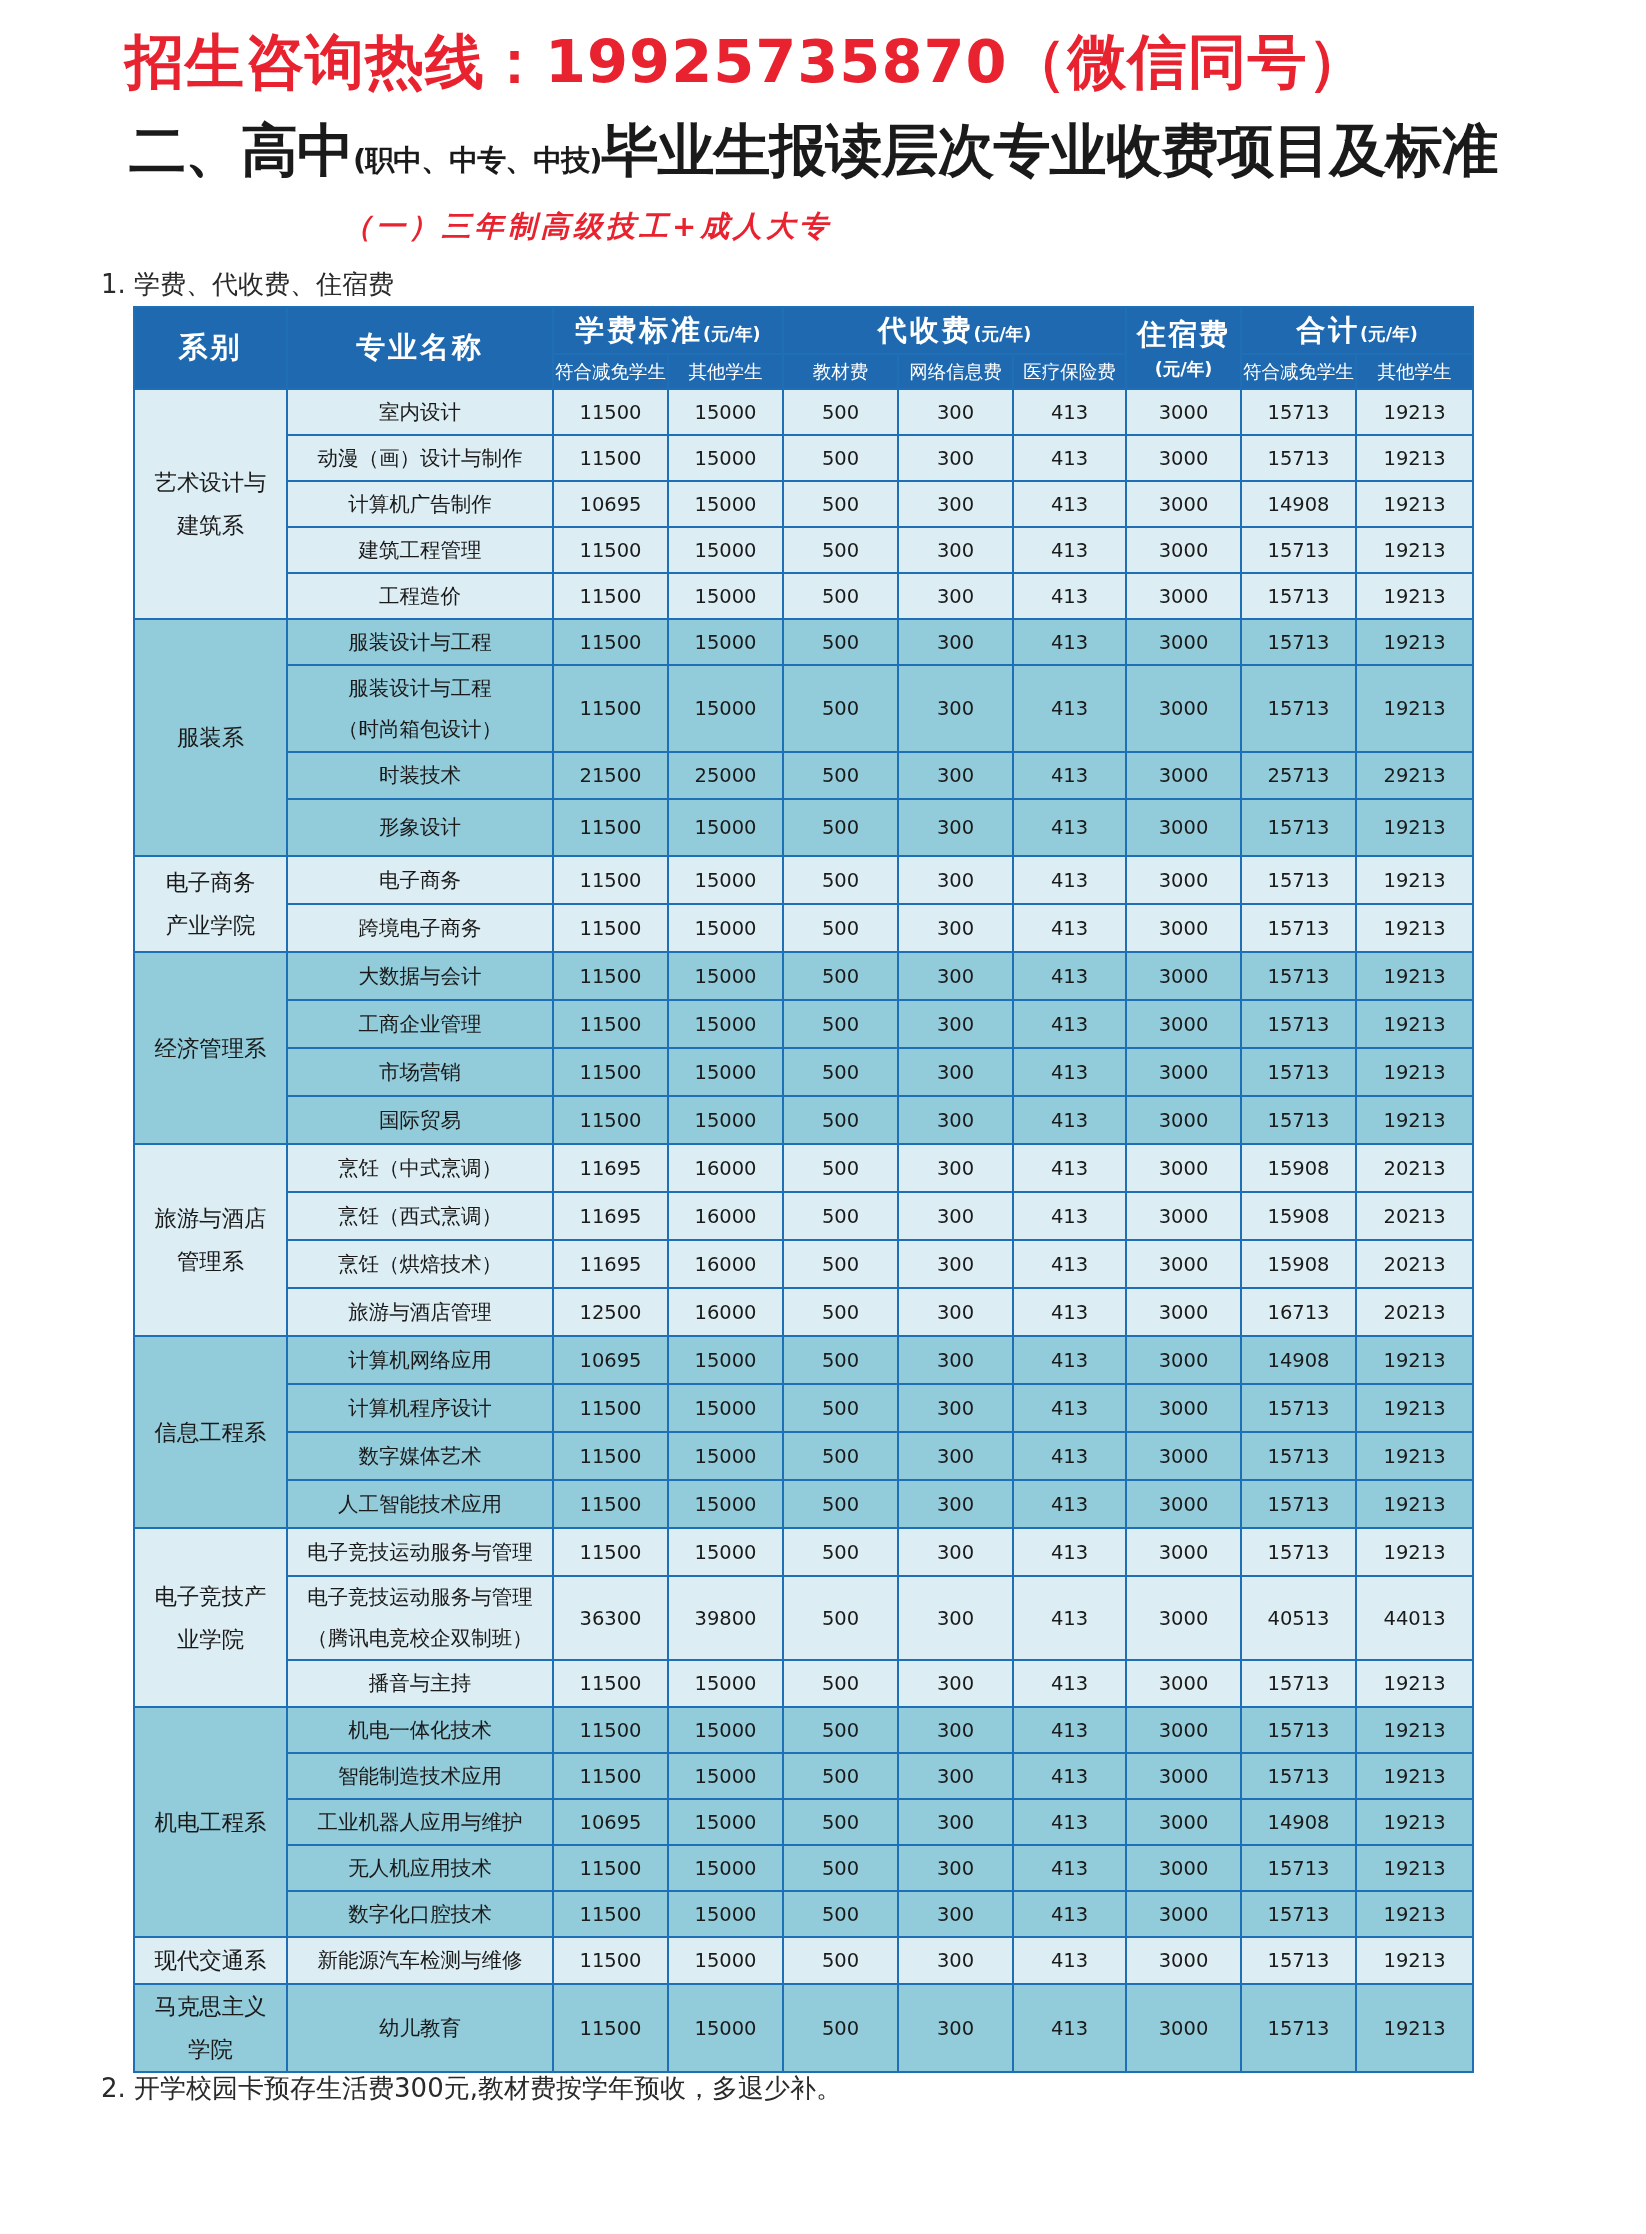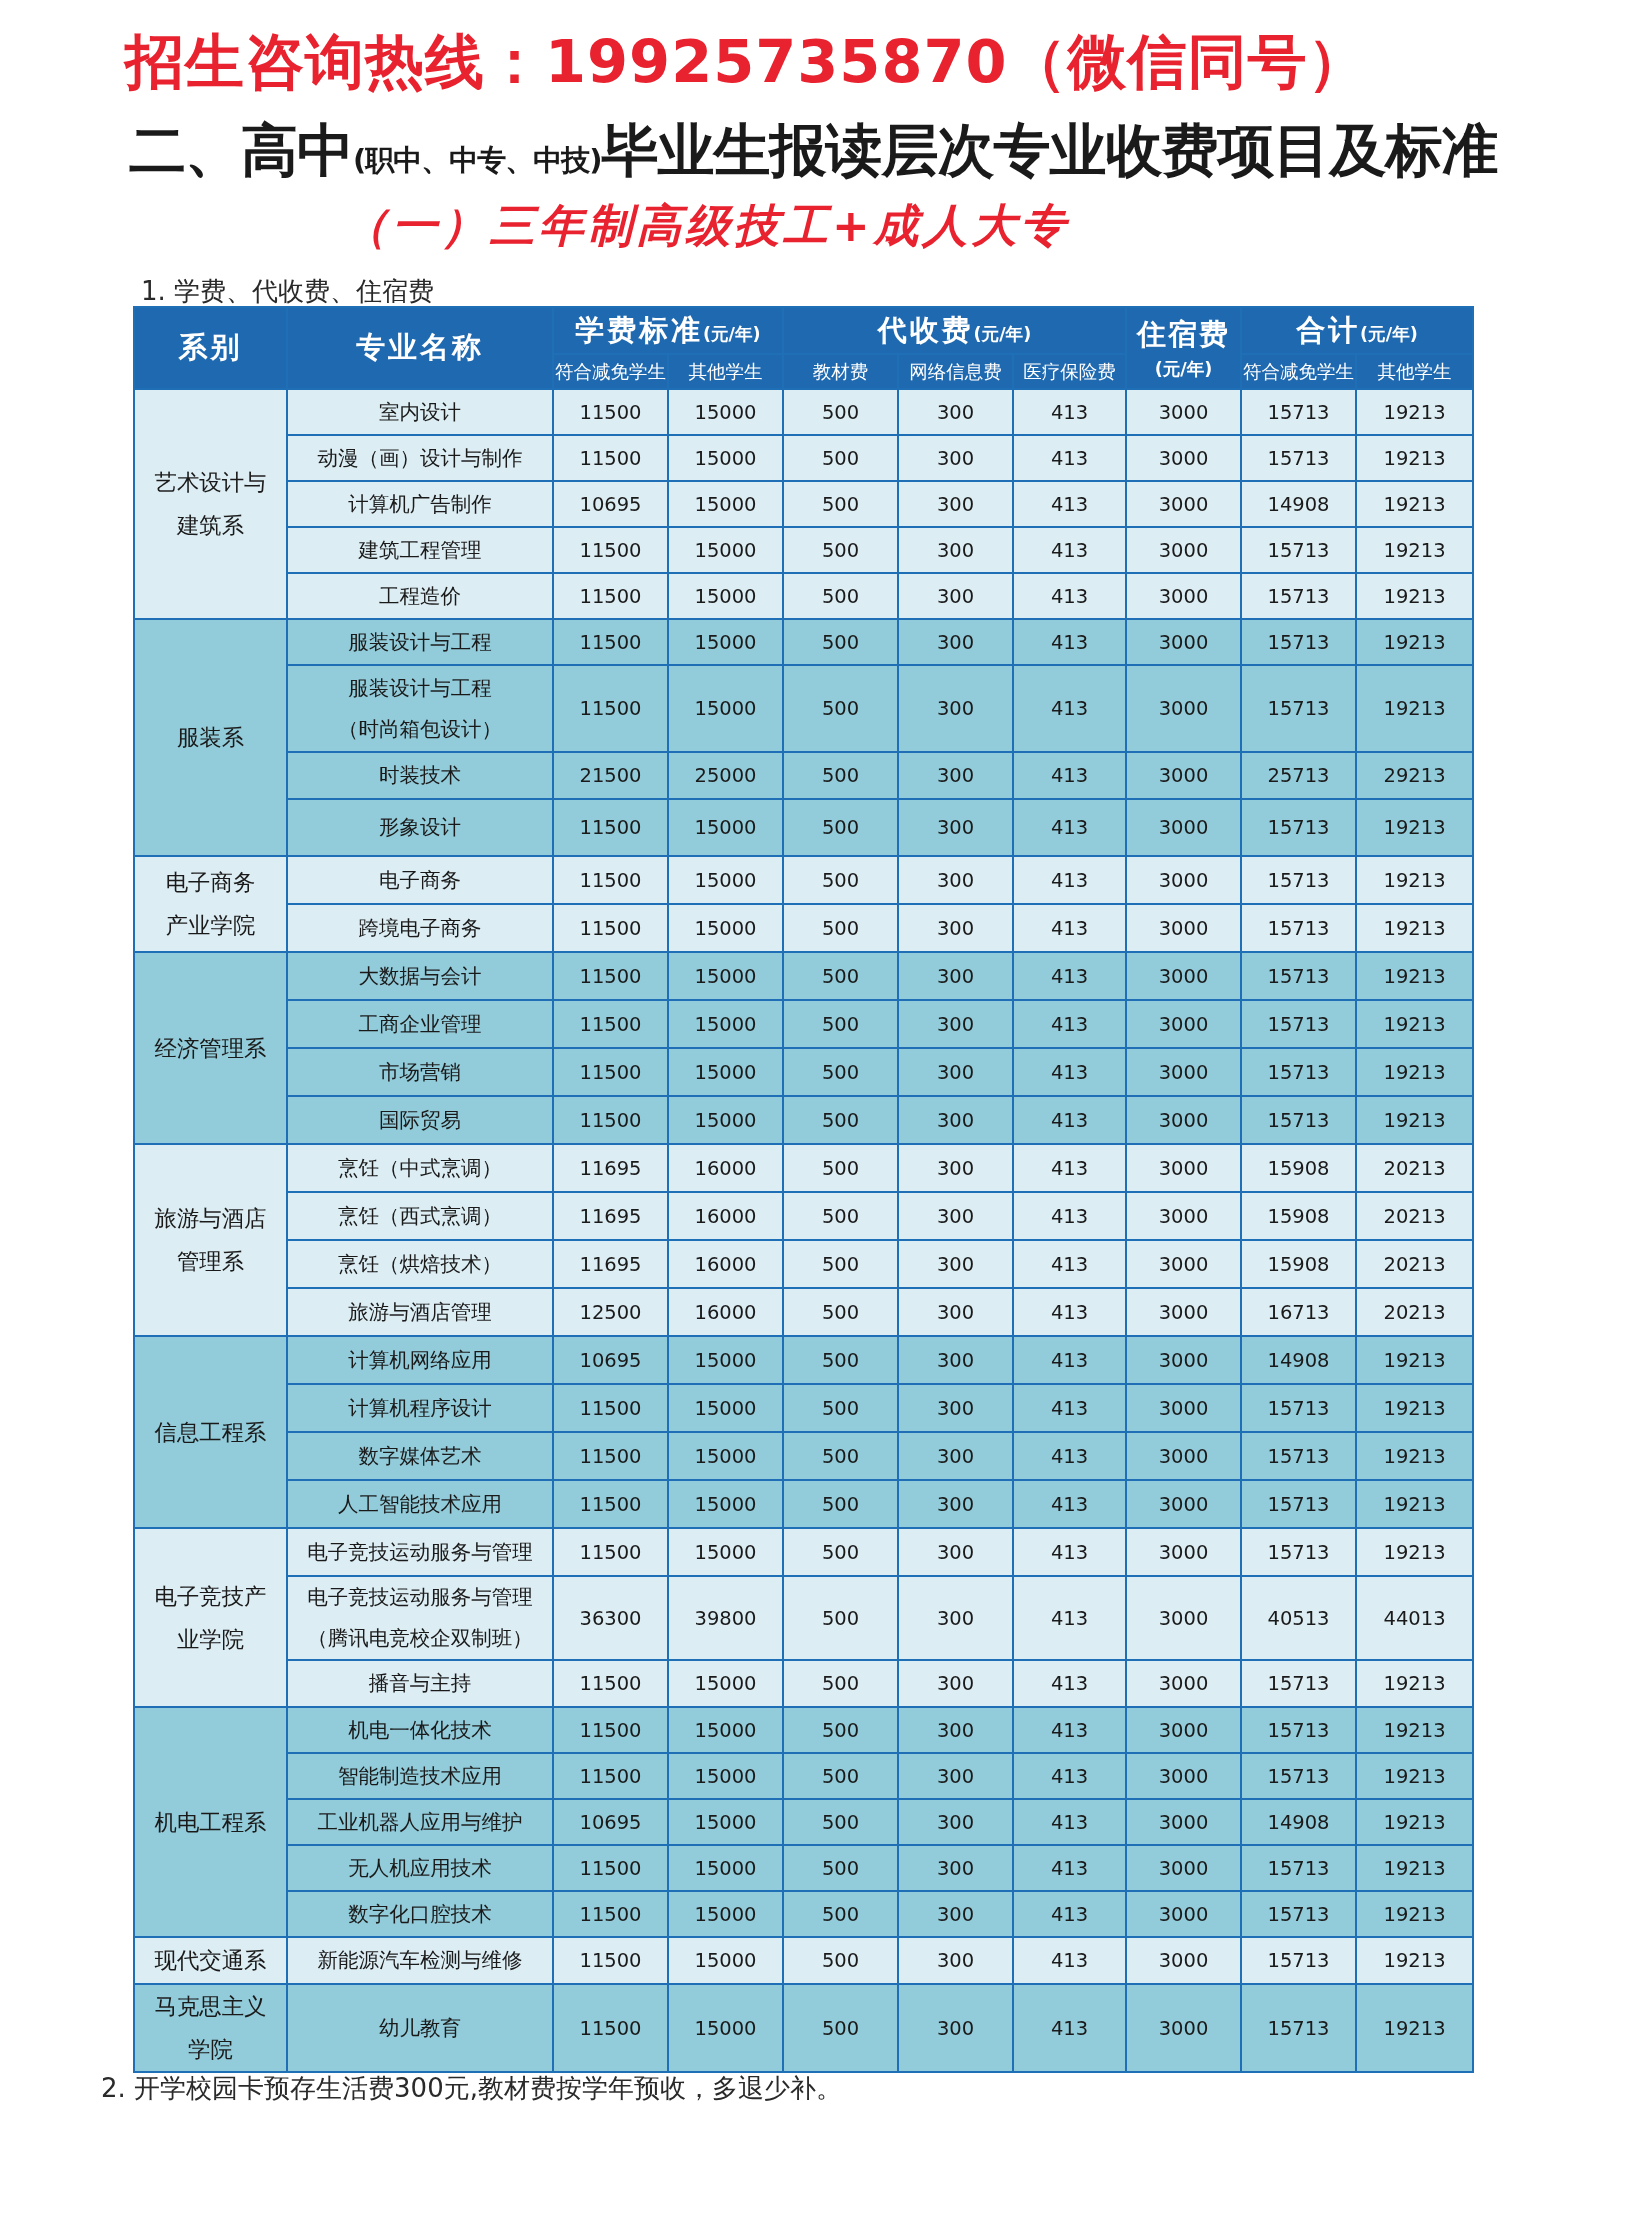--- a/index.html
+++ b/index.html
@@ -3,23 +3,23 @@
 <meta charset="utf-8">
 <style>
   html, body { margin:0; padding:0; background:#ffffff; }
   body { width:1646px; height:2234px; position:relative; overflow:hidden;
          font-family:"DejaVu Sans","Liberation Sans",sans-serif; color:#222; }
   .hotline { position:absolute; left:125px; top:27px; font-size:59px; font-weight:bold;
              color:#e8232f; letter-spacing:1px; white-space:nowrap; line-height:70px; }
   .title { position:absolute; left:129px; top:115px; font-size:57px; font-weight:bold;
            color:#1a1a1a; white-space:nowrap; line-height:70px; letter-spacing:-1px; }
   .title .small { font-size:29px; letter-spacing:-1px; }
-  .subtitle { position:absolute; left:343px; top:195px; font-size:45px; font-weight:bold;
+  .subtitle { position:absolute; left:343px; top:195px; font-size:29px; font-weight:bold;
               font-style:italic; color:#e8232f; white-space:nowrap; line-height:62px; letter-spacing:3.9px; }
-  .note1 { position:absolute; left:101px; top:274px; font-size:26px; color:#2a2a2a; line-height:35px; white-space:nowrap;margin-left:40px; }
+  .note1 { position:absolute; left:101px; top:267px; font-size:26px; color:#2a2a2a; line-height:35px; white-space:nowrap; }
   .note2 { position:absolute; left:101px; top:2071px; font-size:26px; color:#2a2a2a; line-height:35px; white-space:nowrap; }
 
   table.fees { position:absolute; left:133px; top:306px; width:1340px; border-collapse:collapse;
                table-layout:fixed; border:2.9px solid #1e6fb5; }
   table.fees th, table.fees td { border:2px solid #1e6fb5; text-align:center; vertical-align:middle; padding:0; }
   table.fees thead th { background:#1f69b0; color:#ffffff; font-weight:bold; }
   table.fees thead tr.h1 th { height:45px; }
   table.fees thead tr.h2 th { height:33px; font-size:18.5px; font-weight:normal; }
   th.big { font-size:29px; letter-spacing:2.9px; }
   th.big .unit { font-size:17.6px; letter-spacing:0; font-weight:bold; }

